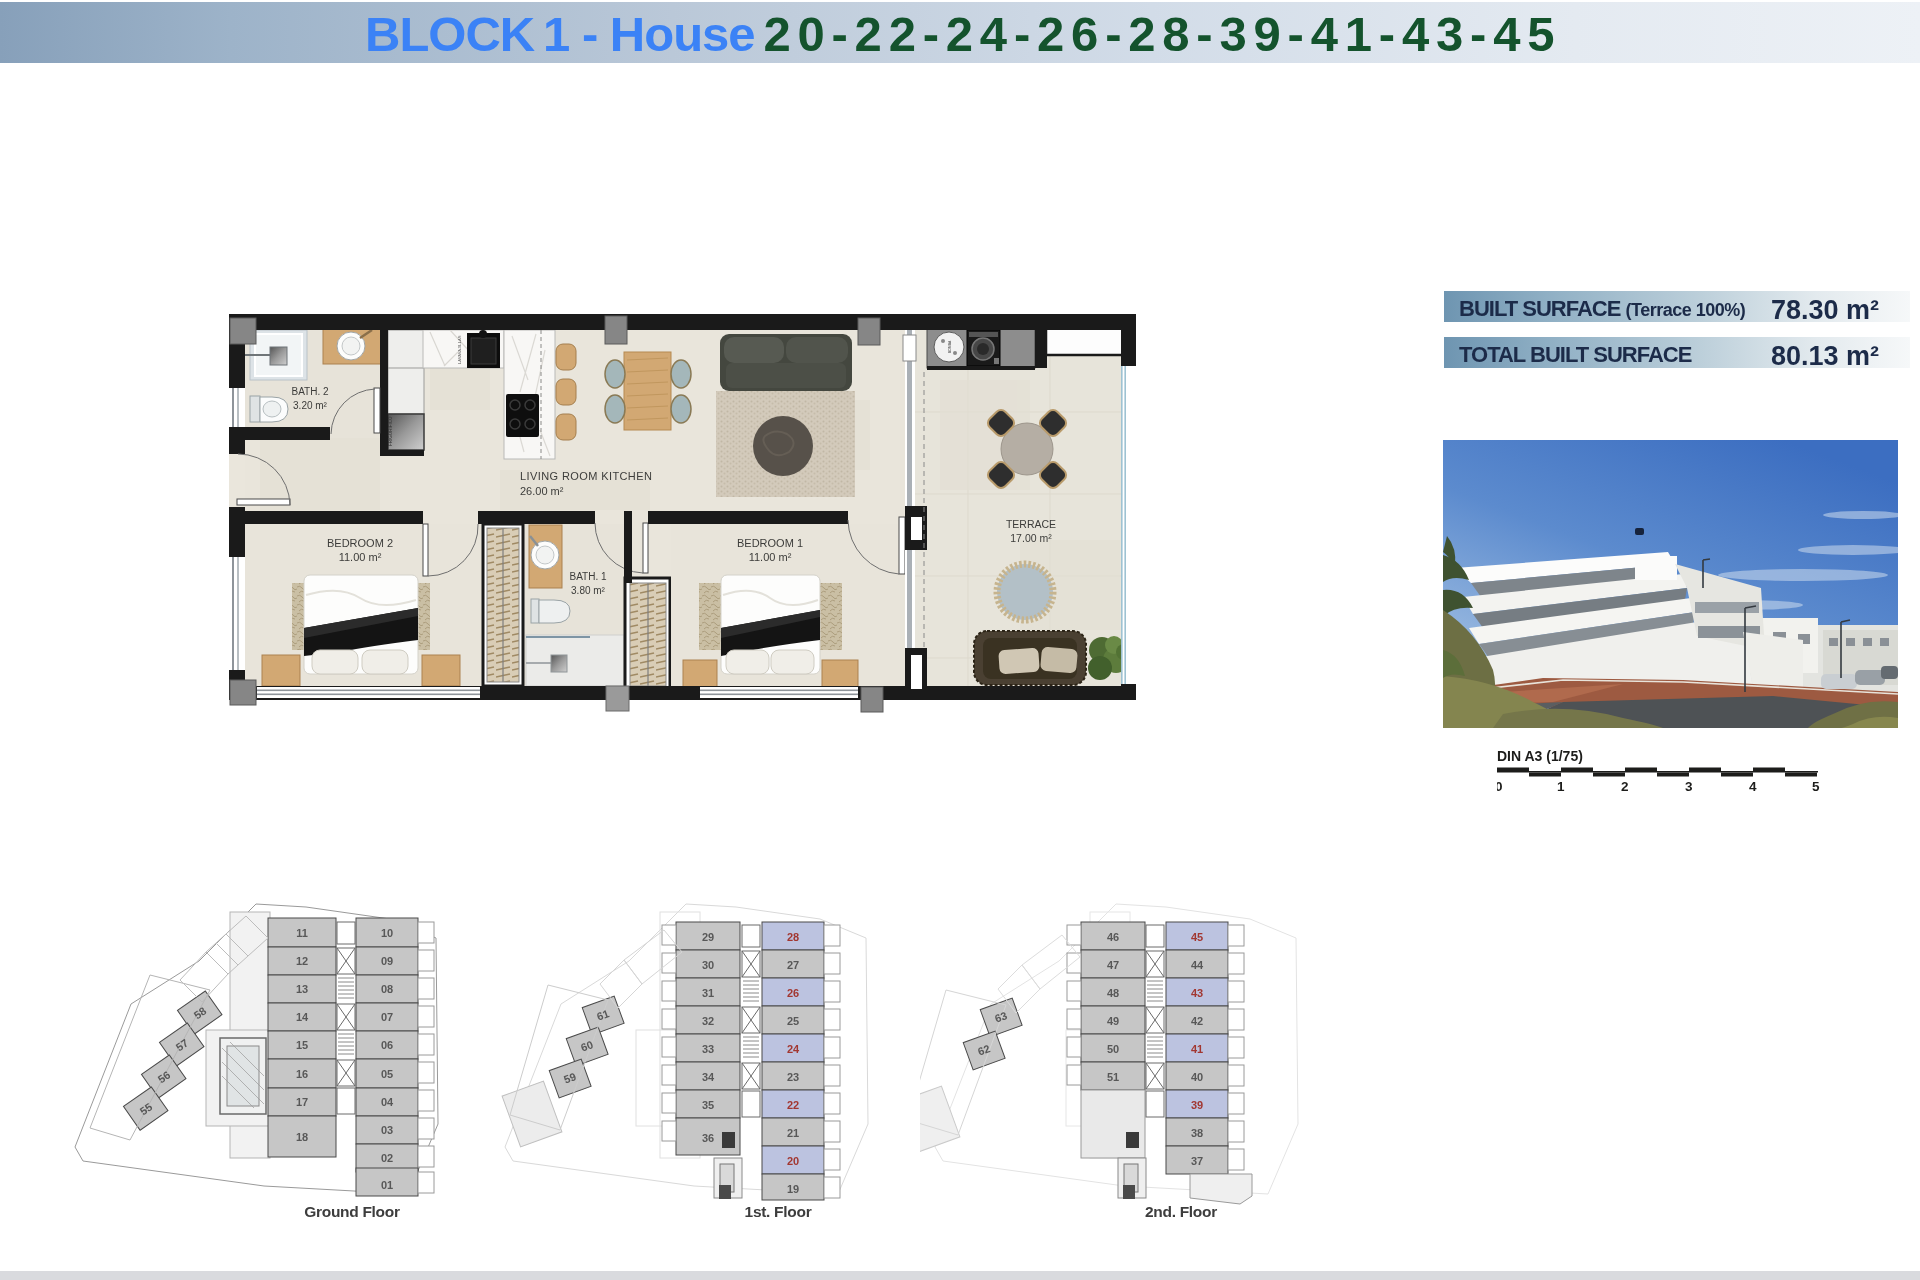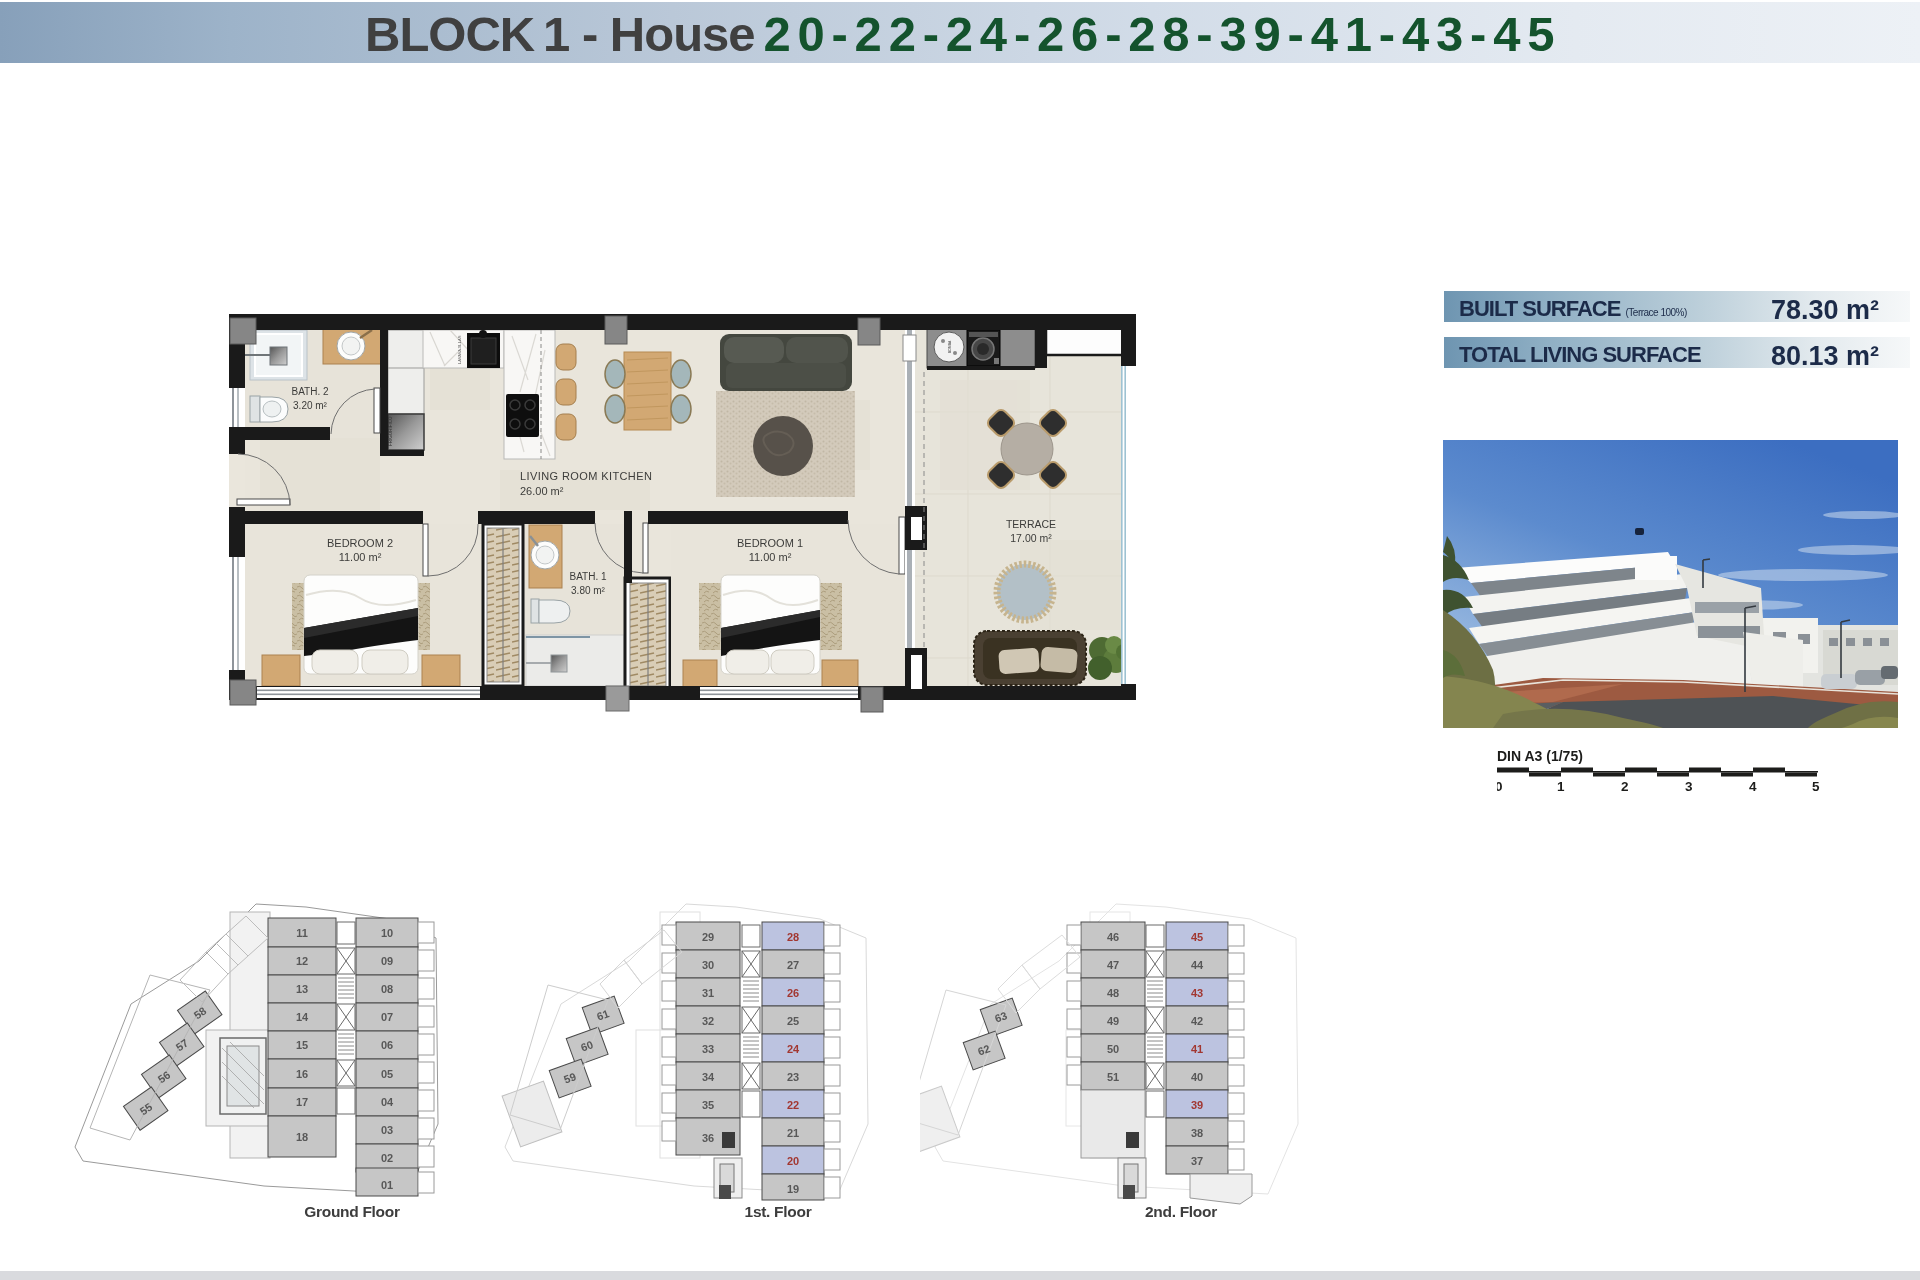--- a/index.html
+++ b/index.html
@@ -3,43 +3,43 @@
 <meta charset="utf-8">
 <style>
   html,body{margin:0;padding:0;}
   body{width:1920px;height:1280px;background:#ffffff;overflow:hidden;position:relative;
        font-family:"Liberation Sans", sans-serif;}
   .abs{position:absolute;}
   #header{left:0;top:2px;width:1920px;height:61px;
     background:linear-gradient(90deg,#87a0ba 0%,#9db3c9 12%,#bac8d8 35%,#d2dce8 60%,#e4eaf1 82%,#edf1f6 100%);}
   #title{left:365px;top:6px;width:1400px;height:56px;white-space:nowrap;
     font-weight:bold;font-size:49px;}
-  #title .blue{color:#404040;letter-spacing:-1px;}
+  #title .blue{color:#3b82f6;letter-spacing:-1px;}
   #title .red{color:#14532d;letter-spacing:6.8px;}
   .sbar{left:1444px;width:466px;height:31px;
     background:linear-gradient(90deg,#6e95b1 0%,#8fafc4 22%,#bccfda 55%,#e3eaee 80%,#f6f8f9 100%);}
   .sbar .lab{position:absolute;left:15px;top:5px;font-weight:bold;font-size:22px;letter-spacing:-1px;color:#1c2b49;white-space:nowrap;}
-  .sbar .lab small{font-weight:normal;font-size:10px;letter-spacing:-0.5px;}
+  .sbar .lab small{font-weight:bold;font-size:18px;letter-spacing:-0.5px;}
   .sbar .val{position:absolute;right:31px;top:4px;font-weight:bold;font-size:27px;color:#1c2b49;}
   #scalebox{left:1497px;top:745px;width:330px;height:50px;color:#222;}
 </style>
 </head>
 <body>
 
 <div id="header" class="abs"></div>
 
 <div id="title" class="abs"><span class="blue">BLOCK 1 - House </span><span class="red">20-22-24-26-28-39-41-43-45</span></div>
 
 <div class="sbar abs" style="top:291px;">
   <div class="lab">BUILT SURFACE <small>(Terrace 100%)</small></div>
   <div class="val">78.30 m²</div>
 </div>
 
 <div class="sbar abs" style="top:337px;">
-  <div class="lab">TOTAL LIVING SURFACE</div>
+  <div class="lab">TOTAL BUILT SURFACE</div>
   <div class="val">80.13 m²</div>
 </div>
 
 <svg class="abs" style="left:1443px;top:440px;" width="455" height="288" viewBox="0 0 455 288">
   <defs>
     <linearGradient id="sky" x1="0.75" y1="0" x2="0.15" y2="1">
       <stop offset="0" stop-color="#3c6ec1"></stop>
       <stop offset="0.45" stop-color="#5c8bce"></stop>
       <stop offset="0.8" stop-color="#92b4de"></stop>
       <stop offset="1" stop-color="#b9d0e8"></stop>

